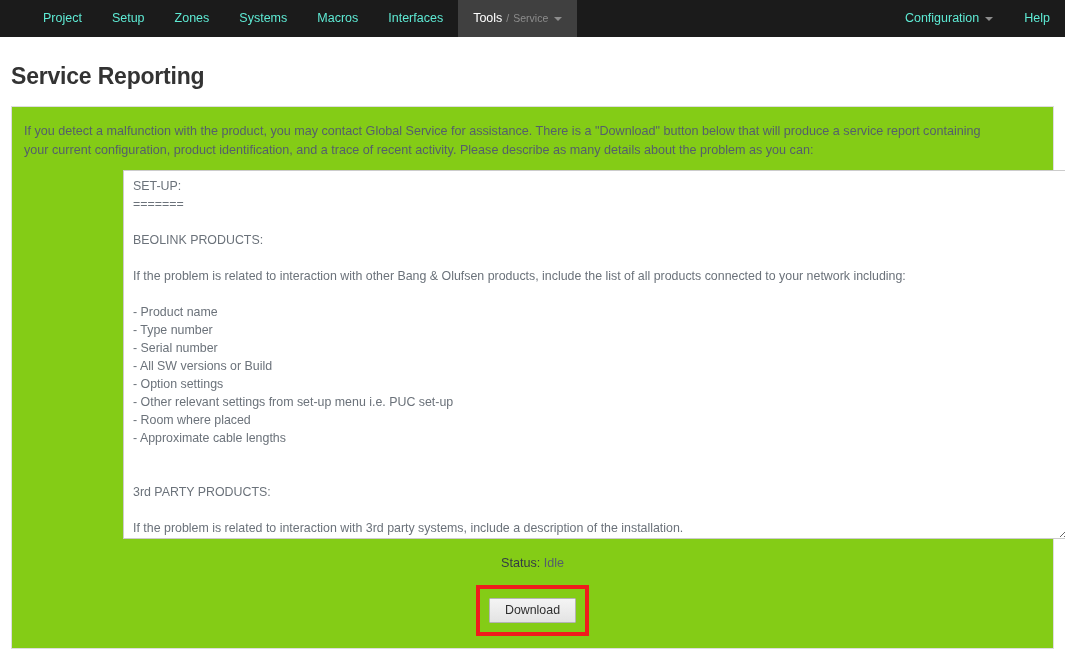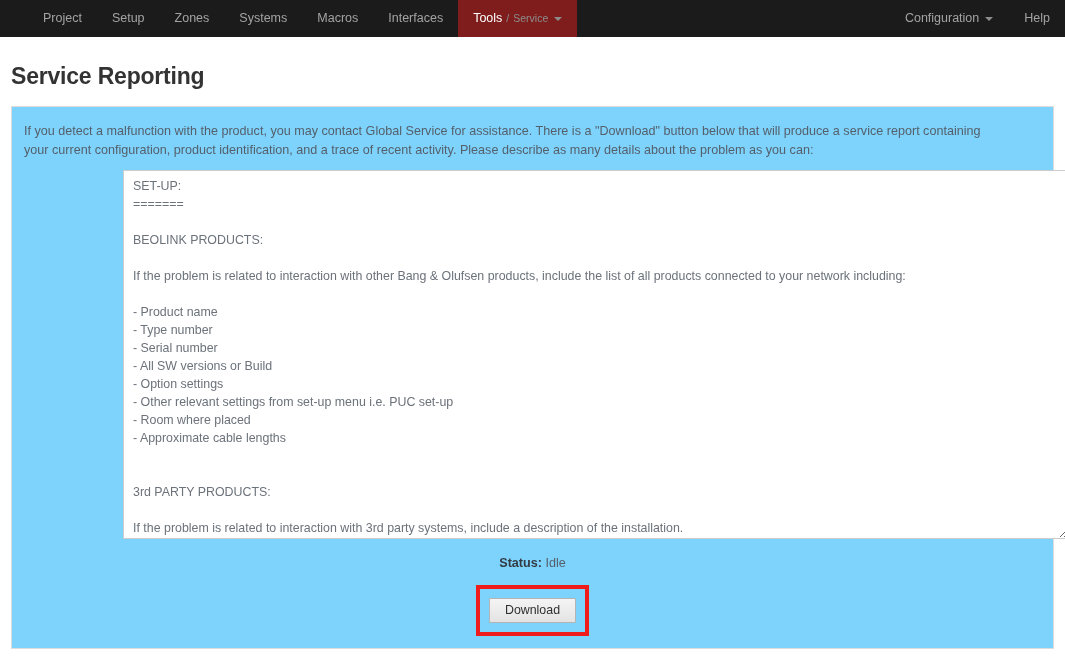--- a/index.html
+++ b/index.html
@@ -31,29 +31,29 @@
   }
   .nav-right {
     display: flex;
     align-items: center;
     margin-left: auto;
   }
   .nav-item {
     display: flex;
     align-items: center;
     padding: 0 15px;
-    color: #a3a3a3;
+    color: #5eead4;
     font-size: 12.5px;
     line-height: 1;
     white-space: nowrap;
     cursor: pointer;
     text-decoration: none;
   }
   .nav-item.active {
-    background: #7f1d1d;
+    background: #404040;
     color: #ffffff;
   }
   .nav-item.active .nav-main { color: #ffffff; }
   .nav-sub {
     color: #8d8d8d;
     font-size: 10.5px;
     margin-left: 4px;
   }
   .nav-divider {
     width: 1px;
@@ -76,21 +76,21 @@
     font-size: 23px;
     font-weight: bold;
     color: #333333;
     letter-spacing: -0.2px;
   }
 
   
   .panel {
     margin: 16px 11px 0 11px;
     border: 1px solid #dddddd;
-    background: #7dd3fc;
+    background: #84cc16;
     height: 543px;
     box-sizing: border-box;
   }
   .panel-body {
     padding: 15px 12px 0 12px;
   }
   .intro {
     color: #555f6b;
     font-size: 12.6px;
     line-height: 19px;
@@ -136,21 +136,21 @@
   }
 
   
   .status-row {
     text-align: center;
     margin-top: 17px;
     font-size: 12.6px;
     color: #555f6b;
   }
   .status-label {
-    font-weight: bold;
+    font-weight: normal;
     color: #333b45;
   }
   .status-value { color: #555f6b; }
 
   .button-row {
     text-align: center;
     margin-top: 15px;
   }
   .dl-highlight {
     display: inline-block;

